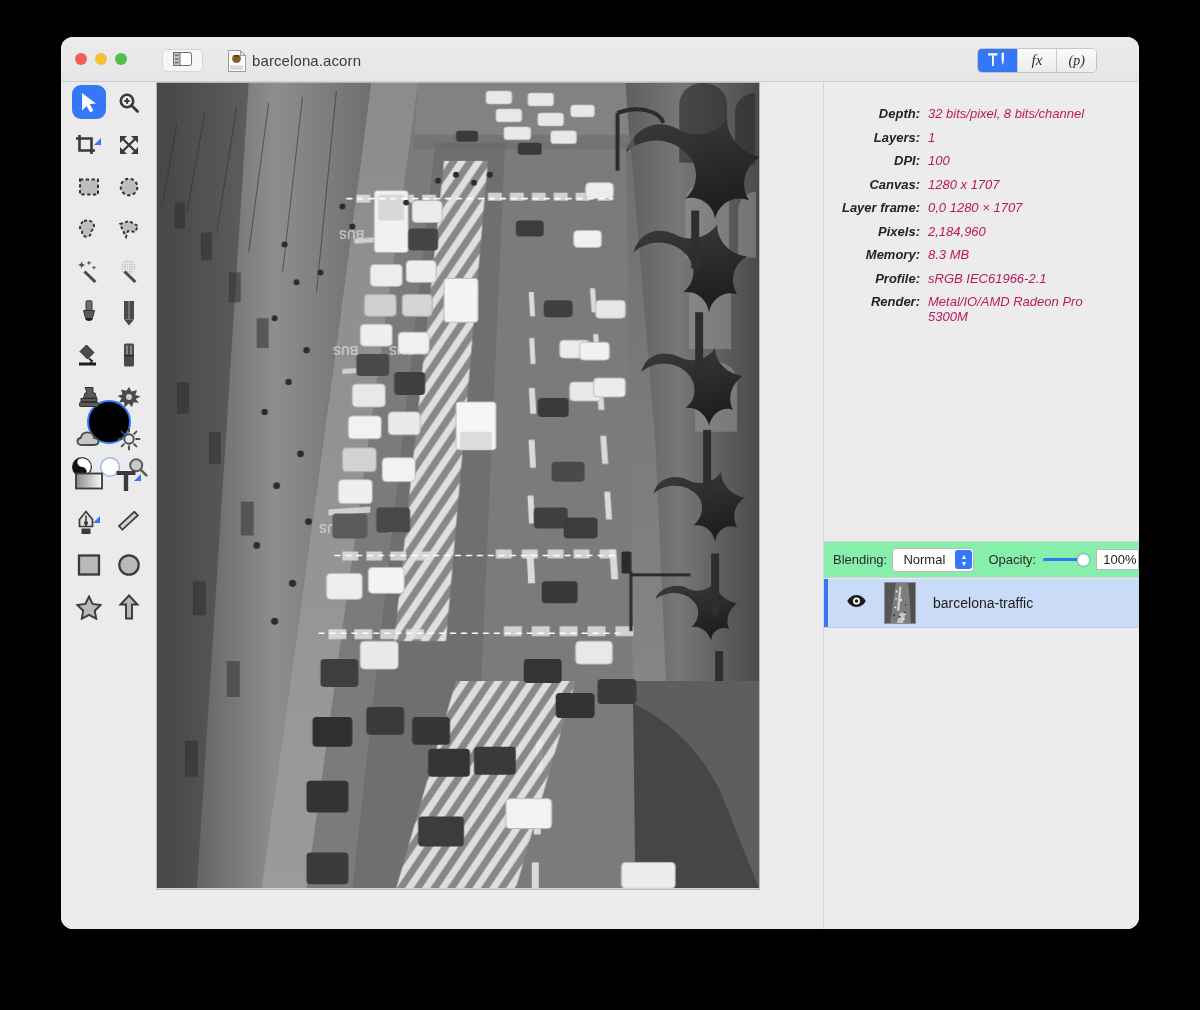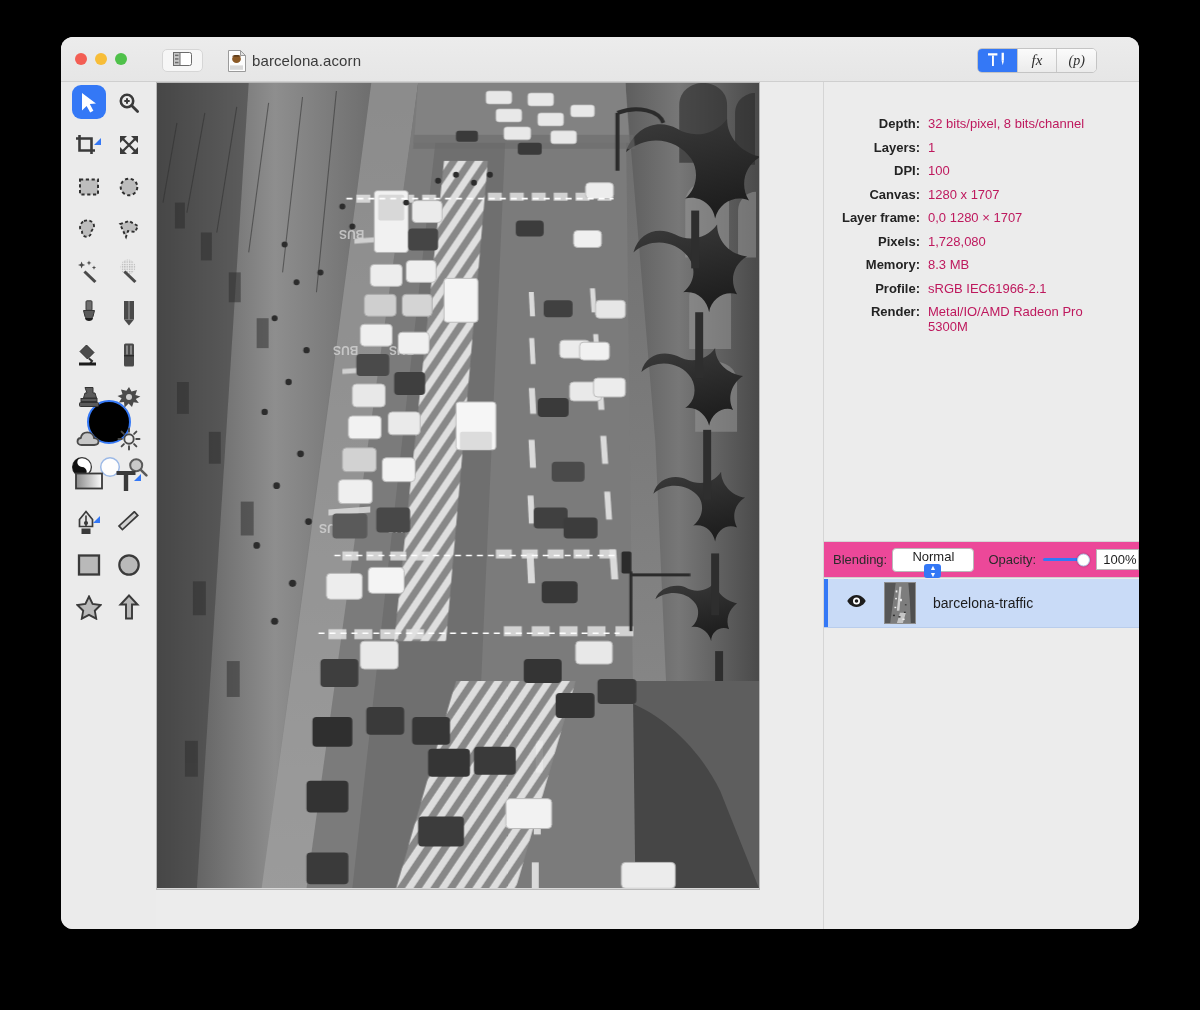--- a/index.html
+++ b/index.html
@@ -168,44 +168,45 @@
   }
 
   
   #inspector {
     position: absolute; right: 0; top: 45px;
     width: 316px; bottom: 0;
     background: #ececec;
     border-left: 1px solid #d5d5d5;
   }
   #info-list {
-    position: absolute; left: 0; right: 0; top: 34px;
+    position: absolute; left: 0; right: 0; top: 24px;
     padding-right: 26px;
+    font-style: italic;
   }
   .info-row {
     display: flex; margin-bottom: 8.5px; font-size: 13px;
   }
   .info-key {
     width: 104px; text-align: right; font-weight: bold; color: #232323;
     padding-right: 8px; flex: none;
   }
   .info-val { color: #be185d; }
 
   #blend-bar {
     position: absolute; left: 0; right: 0; top: 459px; height: 37px;
-    background: #ec4899;
+    background: #86efac;
     border-top: 1px solid #d5d5d5;
     border-bottom: 1px solid #cfcfcf;
     display: flex; align-items: center; padding-left: 9px;
   }
   .bar-label { font-size: 13px; color: #2b2b2b; }
   #blend-select {
     margin-left: 5px; width: 106px; height: 24px;
     background: #fff; border: 1px solid #b9b9b9; border-radius: 4px;
-    display: flex; align-items: center; position: relative; flex-direction: column;
+    display: flex; align-items: center; position: relative;
   }
   #blend-value {
     flex: 1; text-align: center; font-size: 13px; color: #1d1d1d;
   }
   #blend-stepper {
     width: 17px; height: 19px; margin-right: 1px;
     background: #3478f6; border-radius: 3px;
     display: flex; flex-direction: column;
     align-items: center; justify-content: center;
     color: #fff; font-size: 7px; line-height: 7px;
@@ -837,21 +838,21 @@
       <div class="info-row">
         <span class="info-key">Canvas:</span>
         <span class="info-val">1280 x 1707</span>
       </div>
       <div class="info-row">
         <span class="info-key">Layer frame:</span>
         <span class="info-val">0,0 1280 × 1707</span>
       </div>
       <div class="info-row">
         <span class="info-key">Pixels:</span>
-        <span class="info-val">1,728,080</span>
+        <span class="info-val">2,184,960</span>
       </div>
       <div class="info-row">
         <span class="info-key">Memory:</span>
         <span class="info-val">8.3 MB</span>
       </div>
       <div class="info-row">
         <span class="info-key">Profile:</span>
         <span class="info-val">sRGB IEC61966-2.1</span>
       </div>
       <div class="info-row">

